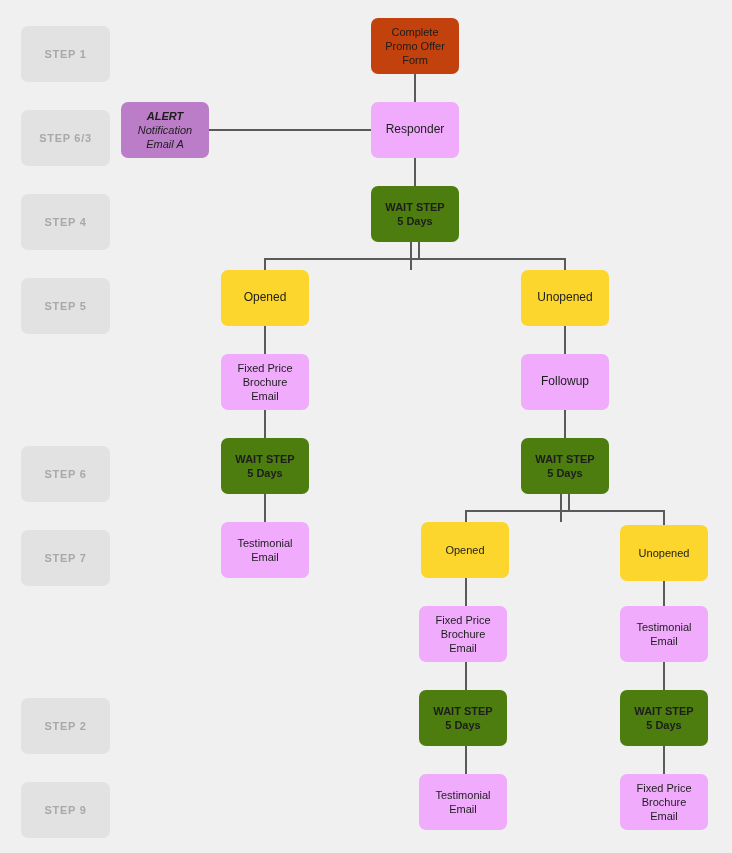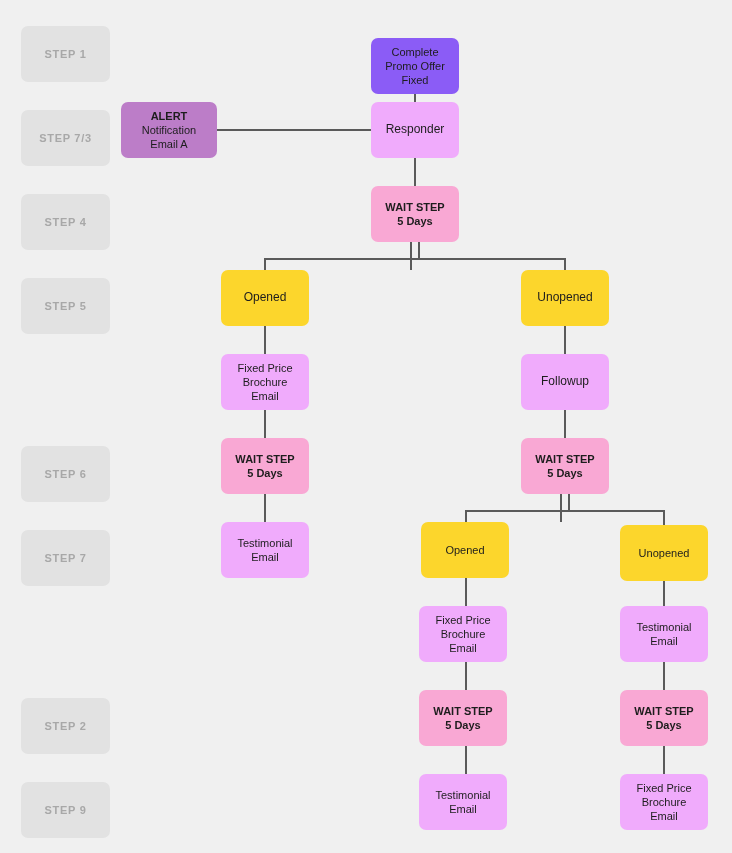--- a/index.html
+++ b/index.html
@@ -43,23 +43,23 @@
     text-align: center;
     color: #1d1d1d;
     line-height: 1.28;
     padding: 3px 4px;
     z-index: 3;
   }
   .node .ln {
     display: block;
     width: 100%;
   }
-  .node.gray   { background: #8b5cf6; margin-top: 20px; }
+  .node.gray   { background: #c2410c; }
   .node.green  { background: #f0abfc; }
-  .node.red    { background: #f9a8d4; }
+  .node.red    { background: #4d7c0f; }
   .node.yellow { background: #fcd62c; }
   .node.purple { background: #bc7dc8; }
 
   .fs12 { font-size: 12px; }
   .fs11 { font-size: 11px; }
   .bold { font-weight: bold; }
 
   .conn {
     position: absolute;
     background: #5a5a5a;
@@ -67,21 +67,21 @@
   }
   .conn.v { width: 2px; }
   .conn.h { height: 2px; }
 </style>
 </head>
 <body>
 
 <div id="canvas">
 
   <div class="step-label" style="left:21px;  top:18px;  width:89px; height:56px;">STEP 1</div>
-  <div class="step-label" style="left:21px;  top:102px; width:89px; height:56px;">STEP 7/3</div>
+  <div class="step-label" style="left:21px;  top:102px; width:89px; height:56px;">STEP 6/3</div>
   <div class="step-label" style="left:21px;  top:186px; width:89px; height:56px;">STEP 4</div>
   <div class="step-label" style="left:21px;  top:270px; width:89px; height:56px;">STEP 5</div>
   <div class="step-label" style="left:21px;  top:438px; width:89px; height:56px;">STEP 6</div>
   <div class="step-label" style="left:21px;  top:522px; width:89px; height:56px;text-align:center;">STEP 7</div>
   <div class="step-label" style="left:21px;  top:690px; width:89px; height:56px;">STEP 2</div>
   <div class="step-label" style="left:21px;  top:774px; width:89px; height:56px;">STEP 9</div>
 
   <div class="conn v" style="left:414px; top:74px;  height:28px;"></div>
 
   <div class="conn h" style="left:209px; top:129px; width:162px;"></div>
@@ -111,24 +111,24 @@
   <div class="conn v" style="left:465px; top:662px; height:28px;"></div>
   <div class="conn v" style="left:465px; top:746px; height:28px;"></div>
 
   <div class="conn v" style="left:663px; top:581px; height:25px;"></div>
   <div class="conn v" style="left:663px; top:662px; height:28px;"></div>
   <div class="conn v" style="left:663px; top:746px; height:28px;"></div>
 
   <div class="node gray" style="left:371px; top:18px; width:88px; height:56px;">
     <span class="ln fs11">Complete</span>
     <span class="ln fs11">Promo Offer</span>
-    <span class="ln fs11">Fixed</span>
-  </div>
-
-  <div class="node purple" style="left:121px; top:102px; width:96px; height:56px;">
+    <span class="ln fs11">Form</span>
+  </div>
+
+  <div class="node purple" style="left:121px; top:102px; width:88px; height:56px;font-style:italic;">
     <span class="ln fs11 bold">ALERT</span>
     <span class="ln fs11">Notification</span>
     <span class="ln fs11">Email A</span>
   </div>
 
   <div class="node green" style="left:371px; top:102px; width:88px; height:56px;">
     <span class="ln fs12">Responder</span>
   </div>
 
   <div class="node red" style="left:371px; top:186px; width:88px; height:56px;">

